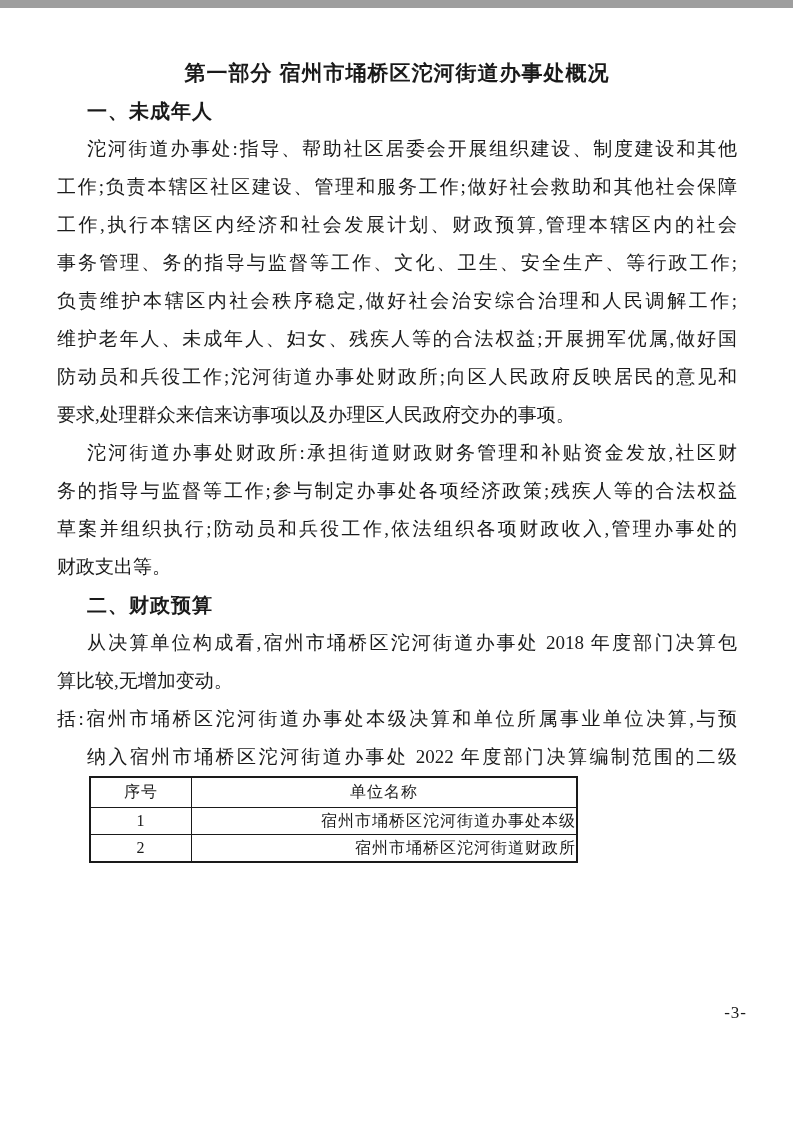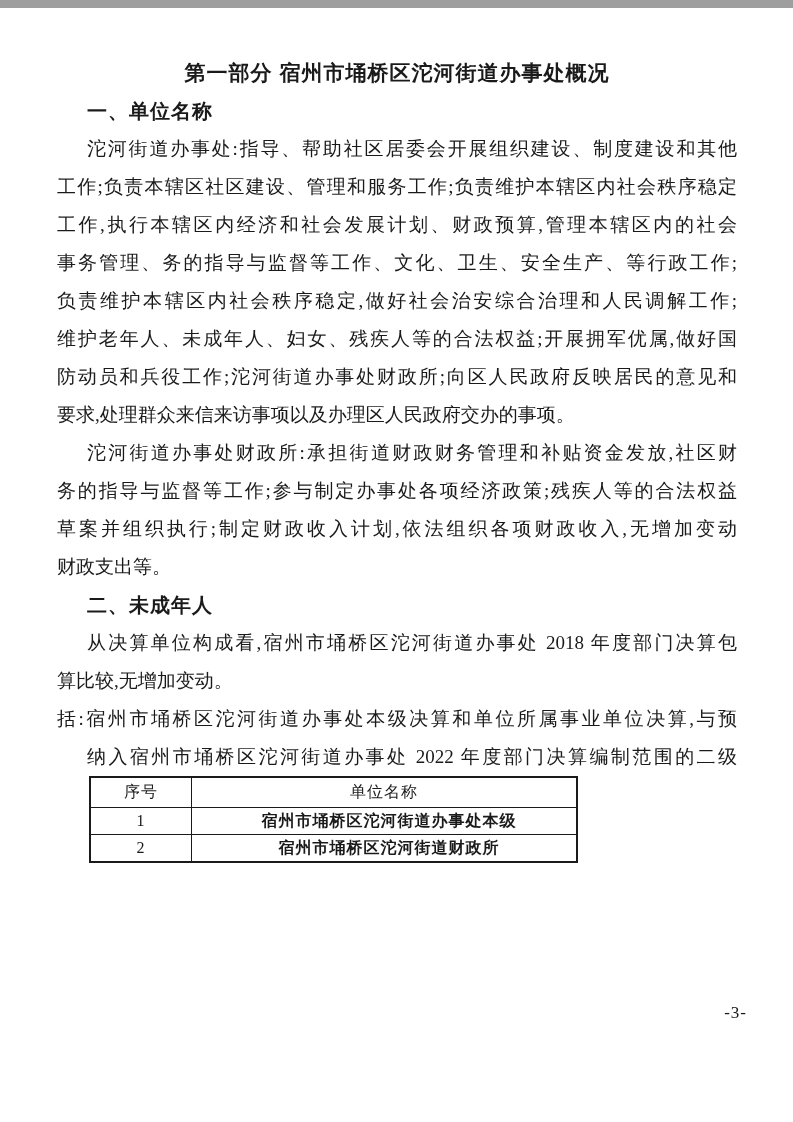--- a/index.html
+++ b/index.html
@@ -81,53 +81,52 @@
     text-align: center;
   }
   table.units-table td {
     height: 26px;
   }
   table.units-table .col-index {
     width: 100px;
     text-align: center;
   }
   table.units-table td.col-name {
-    text-align: center;
+    text-align: right;
     padding-left: 10px;
-    font-weight: bold;
   }
   .page-number {
     position: absolute;
     top: 995px;
     right: 46px;
     font-size: 17px;
     letter-spacing: 1px;
   }
 </style>
 </head>
 <body>
 
 <div class="page">
   <div class="content">
     <div class="title-line">第一部分 宿州市埇桥区沱河街道办事处概况</div>
     <div id="doc-body">
-        <div class="heading-line">一、单位名称</div>
+        <div class="heading-line">一、未成年人</div>
         <div class="body-line first">沱河街道办事处:指导、帮助社区居委会开展组织建设、制度建设和其他</div>
-        <div class="body-line">工作;负责本辖区社区建设、管理和服务工作;负责维护本辖区内社会秩序稳定</div>
+        <div class="body-line">工作;负责本辖区社区建设、管理和服务工作;做好社会救助和其他社会保障</div>
         <div class="body-line">工作,执行本辖区内经济和社会发展计划、财政预算,管理本辖区内的社会</div>
         <div class="body-line">事务管理、务的指导与监督等工作、文化、卫生、安全生产、等行政工作;</div>
         <div class="body-line">负责维护本辖区内社会秩序稳定,做好社会治安综合治理和人民调解工作;</div>
         <div class="body-line">维护老年人、未成年人、妇女、残疾人等的合法权益;开展拥军优属,做好国</div>
         <div class="body-line">防动员和兵役工作;沱河街道办事处财政所;向区人民政府反映居民的意见和</div>
         <div class="body-line last">要求,处理群众来信来访事项以及办理区人民政府交办的事项。</div>
         <div class="body-line first">沱河街道办事处财政所:承担街道财政财务管理和补贴资金发放,社区财</div>
         <div class="body-line">务的指导与监督等工作;参与制定办事处各项经济政策;残疾人等的合法权益</div>
-        <div class="body-line">草案并组织执行;制定财政收入计划,依法组织各项财政收入,无增加变动</div>
+        <div class="body-line">草案并组织执行;防动员和兵役工作,依法组织各项财政收入,管理办事处的</div>
         <div class="body-line last">财政支出等。</div>
-        <div class="heading-line">二、未成年人</div>
+        <div class="heading-line">二、财政预算</div>
         <div class="body-line first">从决算单位构成看,宿州市埇桥区沱河街道办事处 2018 年度部门决算包</div>
         <div class="body-line last">算比较,无增加变动。</div>
         <div class="body-line">括:宿州市埇桥区沱河街道办事处本级决算和单位所属事业单位决算,与预</div>
         <div class="body-line first">纳入宿州市埇桥区沱河街道办事处 2022 年度部门决算编制范围的二级</div>
       </div>
     <table class="units-table">
       <thead>
         <tr id="t-head">
             <th class="col-index">序号</th>
             <th class="col-name">单位名称</th>

